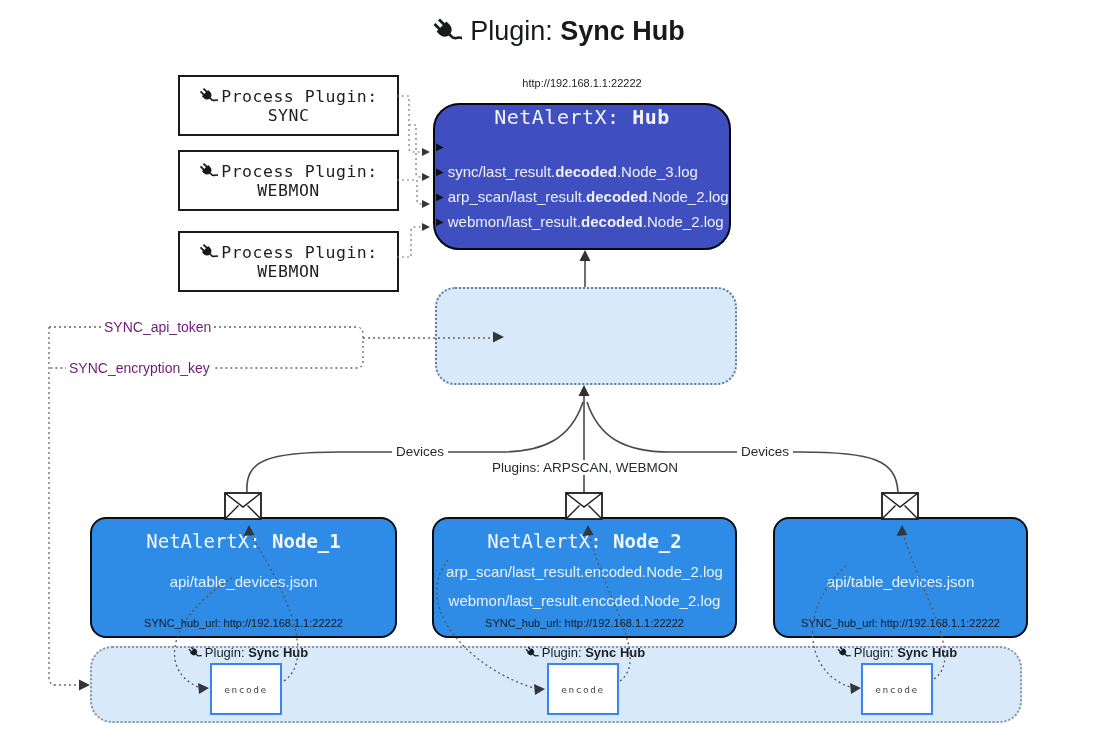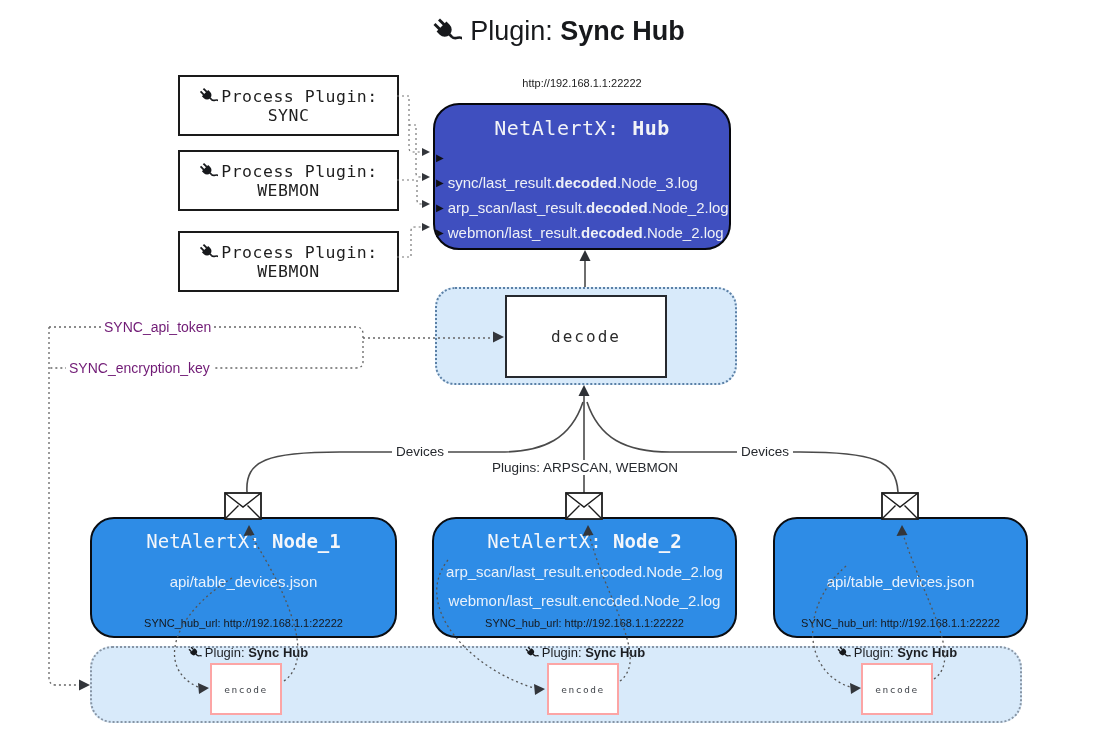--- a/index.html
+++ b/index.html
@@ -11,47 +11,47 @@
   .title-row{left:0;right:0;top:16px;display:flex;justify-content:center;align-items:center;gap:8px;
              font-size:27px;color:#17191c;}
   .title-row .bold{font-weight:700;}
   
   .pbox{left:178px;width:217px;height:57px;border:2px solid #1a1a1a;background:#fff;
         display:flex;flex-direction:column;justify-content:center;align-items:center;
         font-size:16.5px;letter-spacing:.5px;color:#1e1e1e;}
   .pbox .l1{display:flex;align-items:flex-end;gap:3px;}
   
   .hub{left:433px;top:103px;width:298px;height:147px;background:#3f4fbf;border:2.5px solid #06070d;
-       border-radius:26px;box-sizing:border-box;padding-top:11px;z-index:1;}
+       border-radius:26px;box-sizing:border-box;z-index:1;}
   .hub-title{text-align:center;font-size:20px;color:#f2f3f7;letter-spacing:.5px;}
   .hub-title .bold,.node-title .bold{font-weight:700;}
   .hub-rows{margin-top:5px;}
   .hub-row{display:flex;align-items:center;height:25px;padding-left:1px;font-size:15px;color:#eef0f6;}
   .row-arrow{color:#101014;font-size:10px;margin-right:4px;line-height:1;}
   .hub-row .bold{font-weight:700;}
   .hub-url{top:77px;left:582px;transform:translateX(-50%);font-size:11px;color:#222;}
   
   .decode-wrap{left:435px;top:287px;width:302px;height:98px;background:#d8eafa;
                border:2px dotted #5b80a6;border-radius:20px;box-sizing:border-box;z-index:1;}
   .decode-box{left:505px;top:295px;width:162px;height:83px;background:#fff;border:2px solid #26292e;
               box-sizing:border-box;display:flex;align-items:center;justify-content:center;
               font-size:16px;letter-spacing:2px;color:#2b2b2b;z-index:2;}
   
-  .node{top:517px;height:121px;background:#2e8ce6;border:2px solid #0a0d12;border-radius:24px;
+  .node{top:517px;height:121px;background:#2e8ce6;border:2px solid #0a0d12;border-radius:16px;
         box-sizing:border-box;z-index:1;}
   .node-title{position:absolute;left:0;right:0;top:11px;text-align:center;font-size:19px;color:#f4f6fa;}
   .node-line{position:absolute;left:0;right:0;text-align:center;font-size:15px;color:#e9f1fb;}
   .node-url{position:absolute;left:0;right:0;bottom:7px;text-align:center;font-size:11px;color:#15181c;}
   
   .bar{left:90px;top:646px;width:932px;height:77px;background:#d8eafa;border:2px dotted #8795a5;
        border-radius:22px;box-sizing:border-box;z-index:0;}
   .plug-label{top:645px;transform:translateX(-50%);display:flex;align-items:center;gap:3px;
               font-size:13px;color:#1c1e22;z-index:2;}
   .plug-label .bold{font-weight:700;}
-  .encode-box{top:663px;width:72px;height:52px;background:#fff;border:2px solid #fca5a5;
+  .encode-box{top:663px;width:72px;height:52px;background:#fff;border:2px solid #3b82f6;
               box-sizing:border-box;display:flex;align-items:center;justify-content:center;
               font-size:9.5px;letter-spacing:1.5px;color:#44484e;z-index:2;}
   
   .line-label{background:#fff;padding:0 4px;font-size:13.5px;color:#26292e;z-index:6;transform:translateX(-50%);}
   .token-label{background:#fff;padding:0 3px;font-size:14px;color:#701a75;z-index:6;}
   
   .connectors{left:0;top:0;z-index:5;pointer-events:none;}
   .envelope{z-index:6;}
   .hidden-defs{position:absolute;width:0;height:0;overflow:hidden;}
 </style>
@@ -179,21 +179,20 @@
           <span><span>arp_scan/last_result.</span><span class="bold">decoded</span><span>.Node_2.log</span></span>
         </div>
       <div class="hub-row">
           <span class="row-arrow">▶</span>
           <span><span>webmon/last_result.</span><span class="bold">decoded</span><span>.Node_2.log</span></span>
         </div>
     </div>
   </div>
 
   <div class="abs decode-wrap"></div>
-  <div class="abs decode-box mono">decode</div>
 
   <div class="abs token-label" style="left:101px;top:319px;">SYNC_api_token</div>
   <div class="abs token-label" style="left:66px;top:360px;">SYNC_encryption_key</div>
 
   <div class="abs line-label" style="left:420px;top:444px;">Devices</div>
   <div class="abs line-label" style="left:585px;top:460px;">Plugins: ARPSCAN, WEBMON</div>
   <div class="abs line-label" style="left:765px;top:444px;">Devices</div>
 
   <svg class="abs envelope" style="left:224px;top:492px;" width="38" height="28">
       <use href="#envelope"></use>

